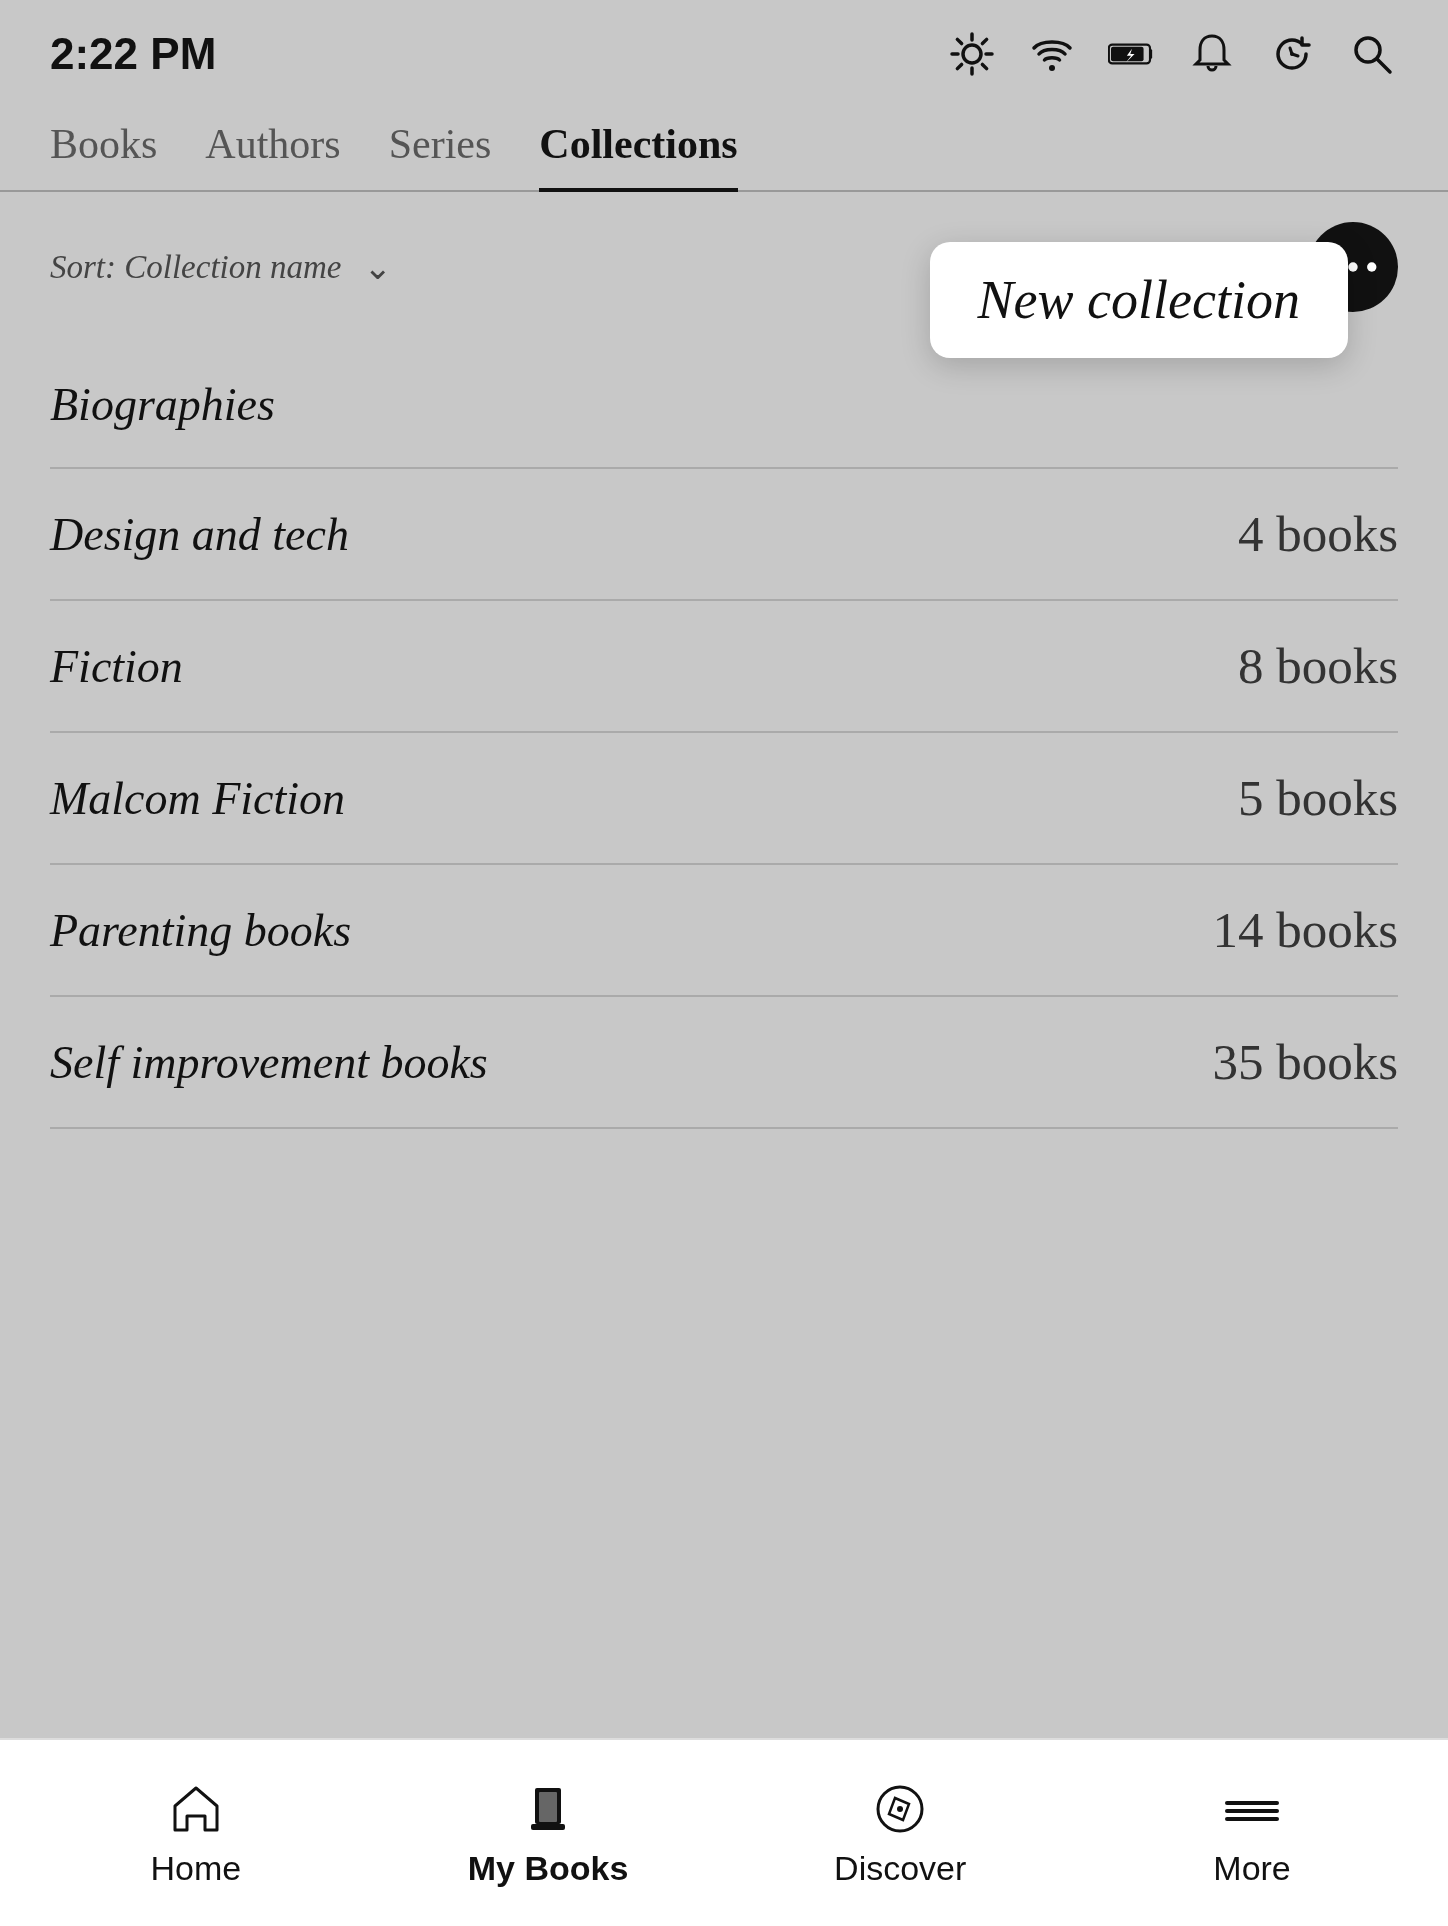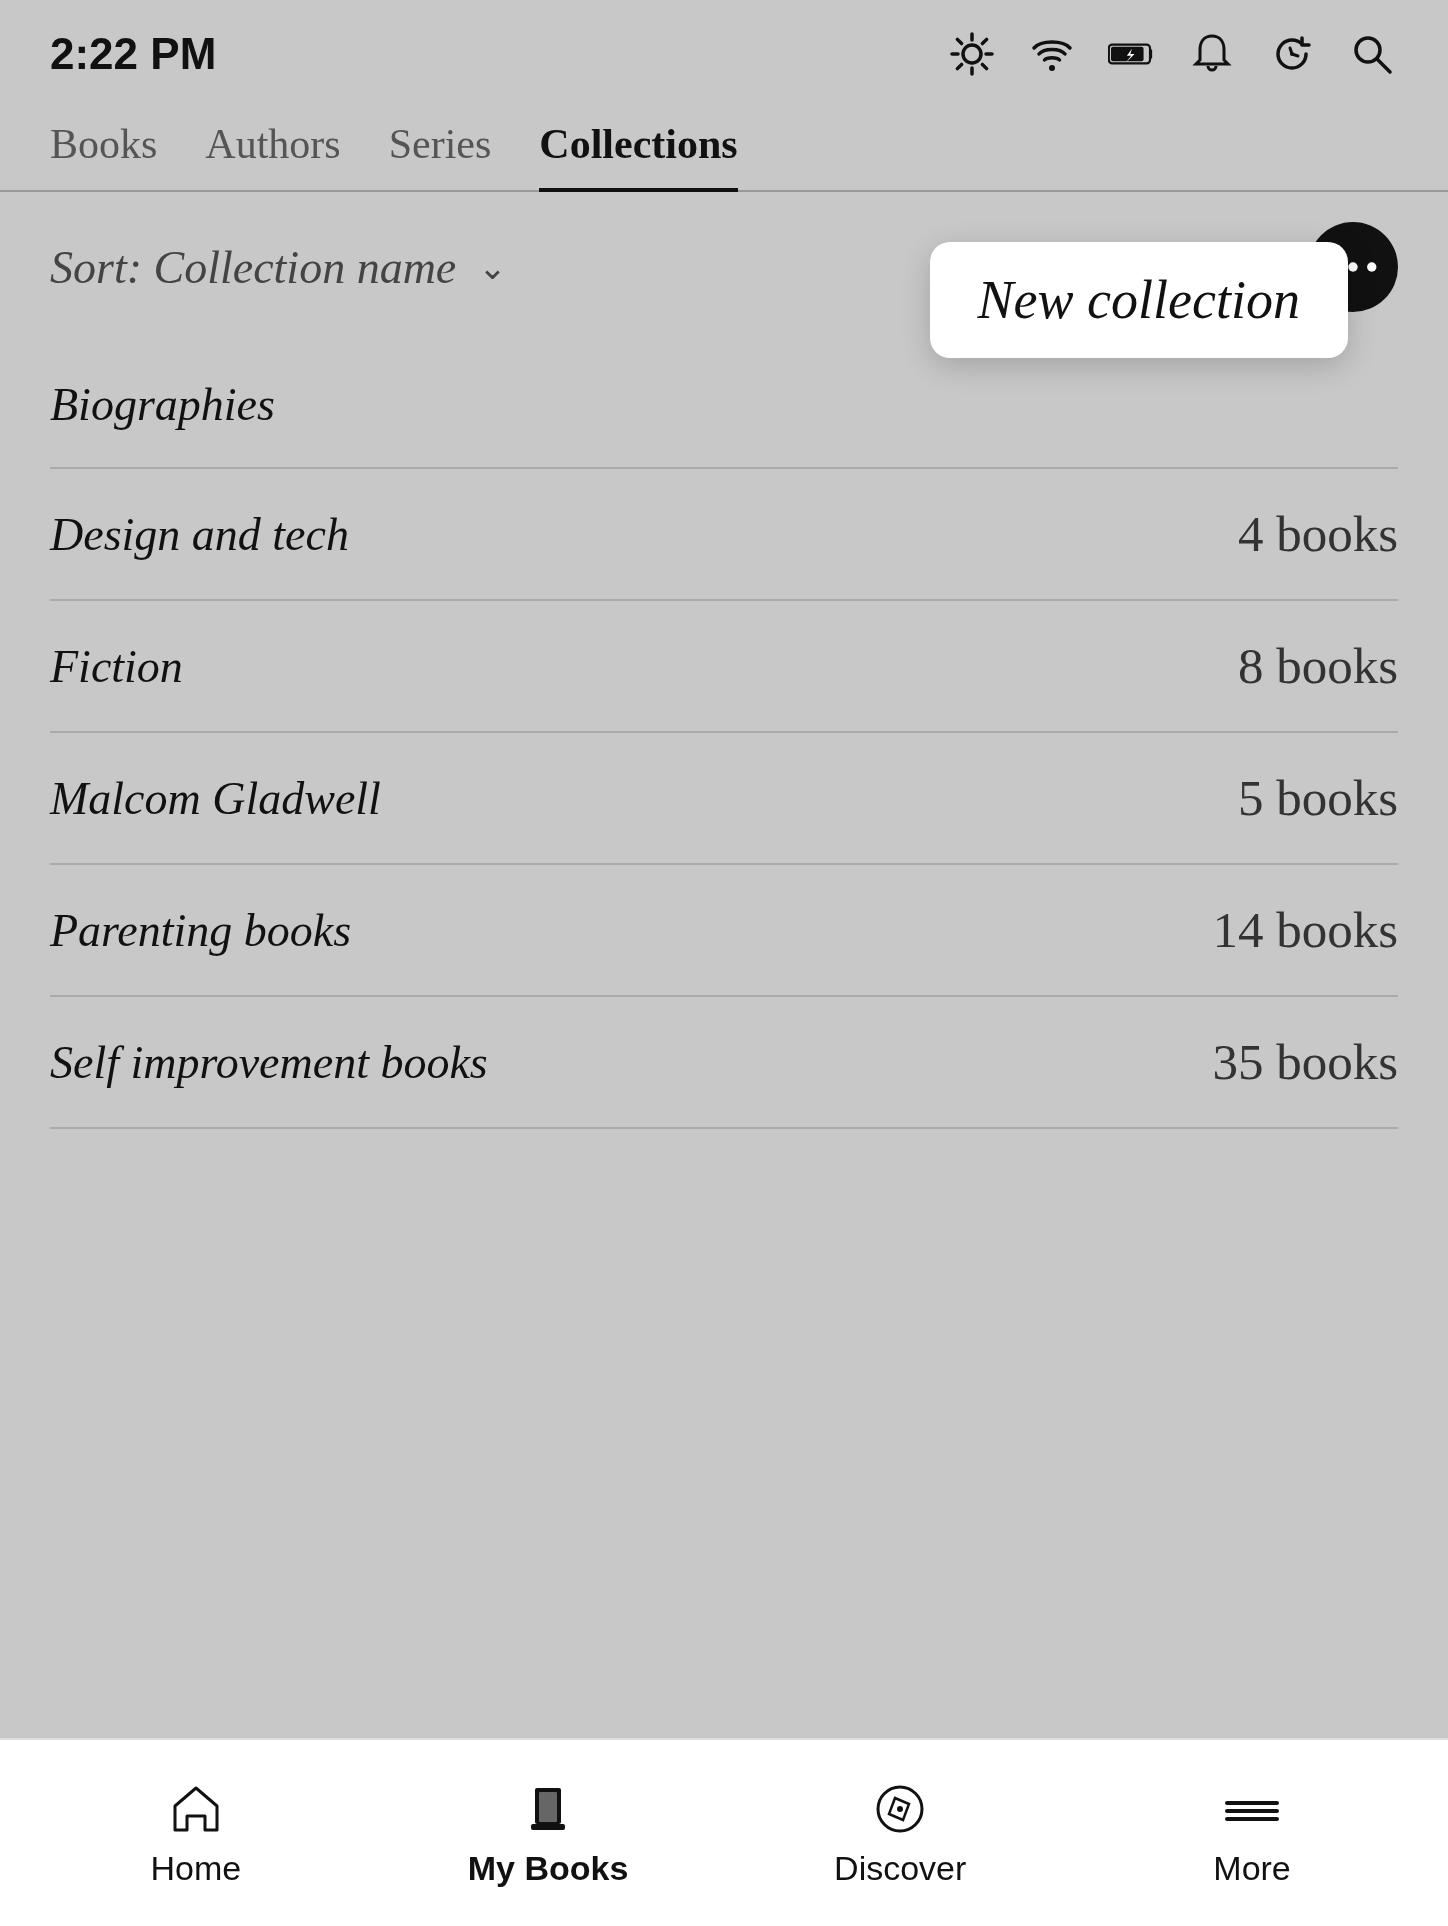--- a/index.html
+++ b/index.html
@@ -82,21 +82,21 @@
     .sort-bar {
       display: flex;
       align-items: center;
       justify-content: space-between;
       padding: 30px 50px 30px 50px;
       background-color: #c8c8c8;
       position: relative;
     }
 
     .sort-label {
-      font-size: 46px;
+      font-size: 33px;
       color: #444;
       font-style: italic;
       font-family: Georgia, serif;
       text-align: right;
     }
 
     .sort-chevron {
       display: inline-block;
       margin-left: 10px;
       font-size: 34px;
@@ -332,21 +332,21 @@
   </div>
   <div class="collection-item">
     <span class="collection-name">Design and tech</span>
     <span class="collection-count">4 books</span>
   </div>
   <div class="collection-item">
     <span class="collection-name">Fiction</span>
     <span class="collection-count">8 books</span>
   </div>
   <div class="collection-item">
-    <span class="collection-name">Malcom Gladwell</span>
+    <span class="collection-name">Malcom Fiction</span>
     <span class="collection-count">5 books</span>
   </div>
   <div class="collection-item">
     <span class="collection-name">Parenting books</span>
     <span class="collection-count">14 books</span>
   </div>
   <div class="collection-item">
     <span class="collection-name">Self improvement books</span>
     <span class="collection-count">35 books</span>
   </div>

